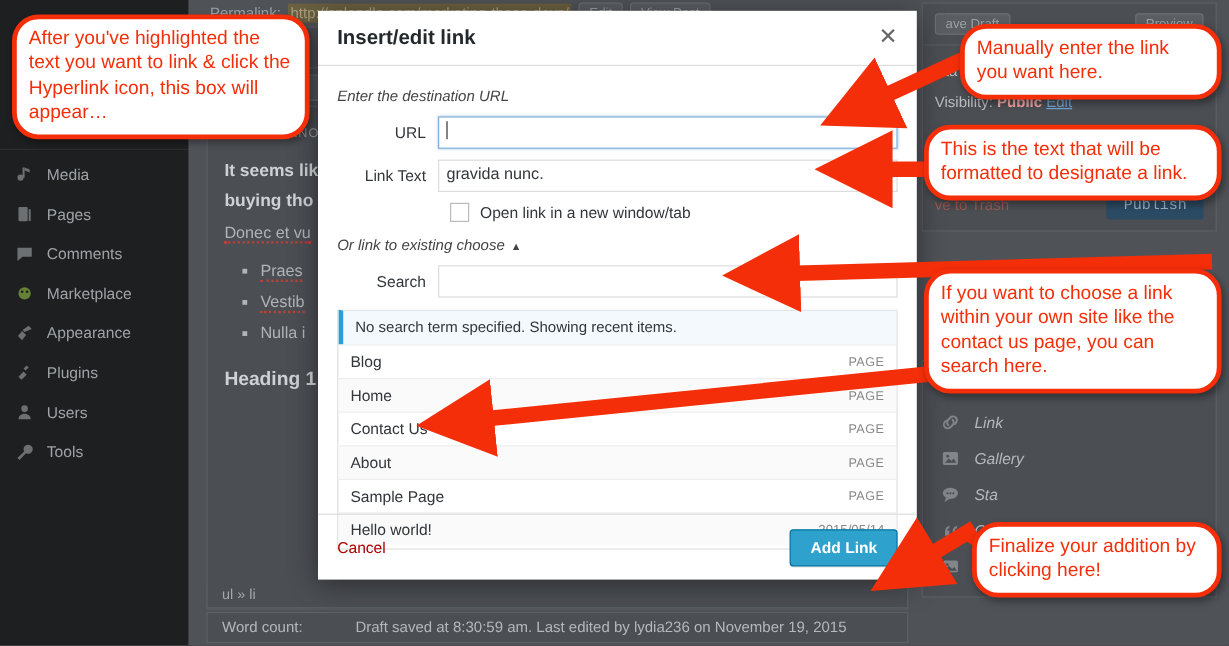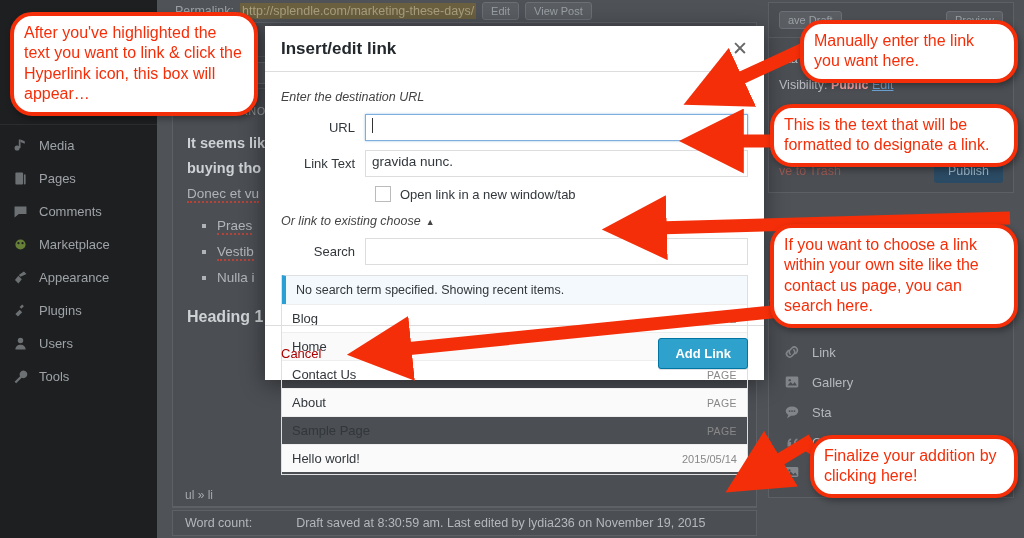--- a/index.html
+++ b/index.html
@@ -79,30 +79,30 @@
   }
 
   
   .pub-box { position: absolute; left: 768px; top: 2px; width: 246px; background: #4b4e53; border: 1px solid #5d6166; }
   .pub-top { display: flex; justify-content: space-between; padding: 8px 10px; }
   .pub-sub { padding: 8px 10px; font-size: 12.5px; color: #b9bcc0; border-top: 1px solid #5a5e63; line-height: 2.1; }
   .pub-sub b { color: #fca5a5; }
   .pub-sub u { color: #6da4d6; }
   .pub-foot { display: flex; justify-content: space-between; align-items: center; padding: 9px 10px; border-top: 1px solid #5a5e63; gap: 31px; }
   .trash { font-size: 12.5px; color: #9d5a54; }
-  .btn-publish { background: #2b4a63; color: #9bb4c7; font-size: 12.5px; padding: 5px 14px; border-radius: 3px; }
-
-  .fmt-box { position: absolute; left: 768px; top: 300px; width: 246px; background: #4b4e53; border: 1px solid #5d6166; padding: 6px 0 10px; }
+  .btn-publish { background: #2b4a63; color: #9bb4c7; font-size: 12.5px; padding: 5px 14px; border-radius: 3px; font-family: Liberation Mono, monospace; }
+
+  .fmt-box { position: absolute; left: 768px; top: 300px; width: 246px; background: #4b4e53; border: 1px solid #5d6166; padding: 6px 0 10px; font-style: italic; }
   .fmt-row { display: flex; align-items: center; gap: 11px; padding: 6px 0 6px 14px; font-size: 13px; color: #b5b9bd; }
   .fmt-ico { width: 18px; height: 18px; flex: none; opacity: .45; color: #c6c9cd; }
   .fmt-ico svg { display: block; width: 18px; height: 18px; fill: currentColor; }
 
   
   .modal {
-    position: absolute; left: 265px; top: 26px; width: 499px; height: 354px;
+    position: absolute; left: 265px; top: 9px; width: 499px; height: 474px;
     background: #fff; box-shadow: 0 4px 22px rgba(0,0,0,.45); z-index: 20;
   }
   .modal-head {
     height: 46px; border-bottom: 1px solid #ddd;
     display: flex; align-items: center; justify-content: space-between; padding: 0 16px;
   }
   .modal-title { font-size: 17px; font-weight: bold; color: #23282d; }
   .modal-x { font-size: 19px; color: #666; line-height: 1; cursor: pointer; }
   .modal-body { padding: 12px 16px 0; }
   .legend { font-size: 12.5px; font-style: italic; color: #444; margin: 6px 0 10px; }

